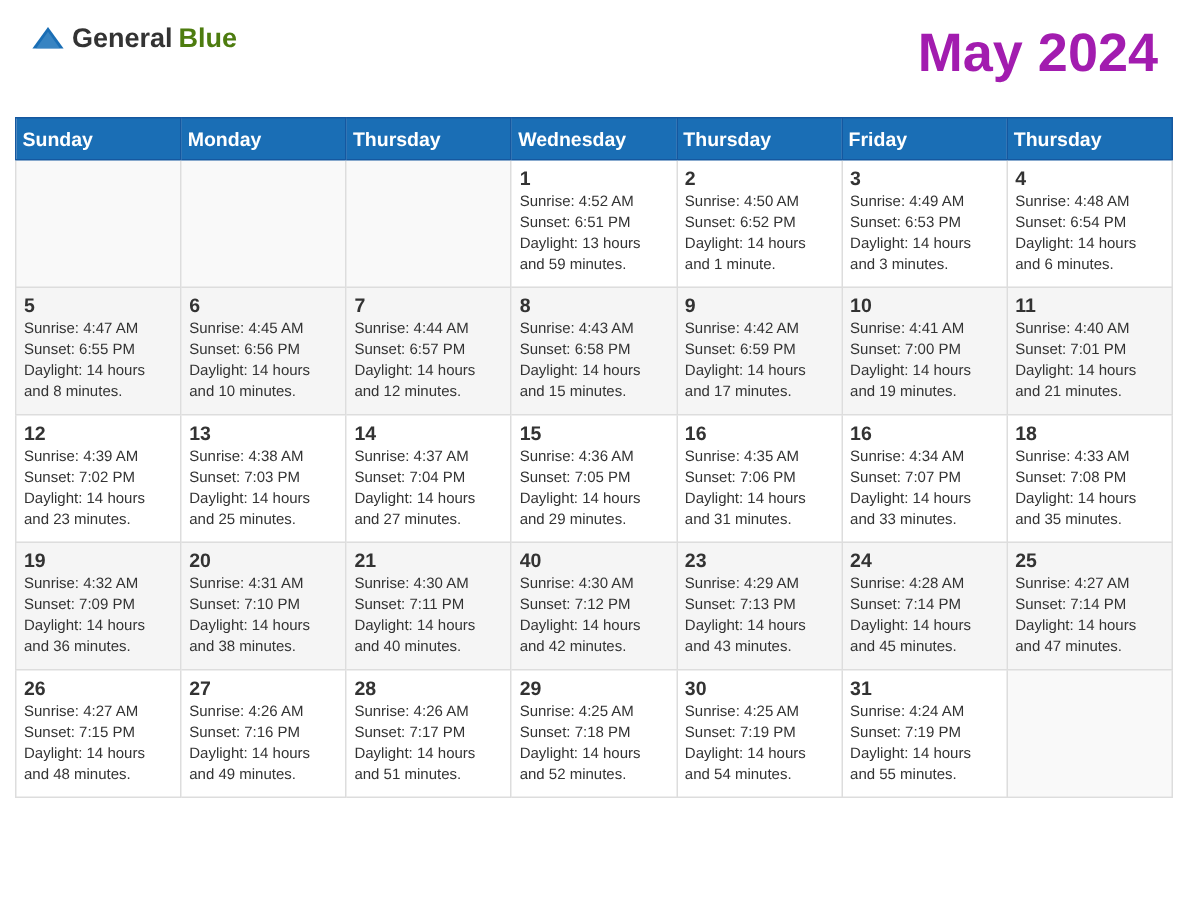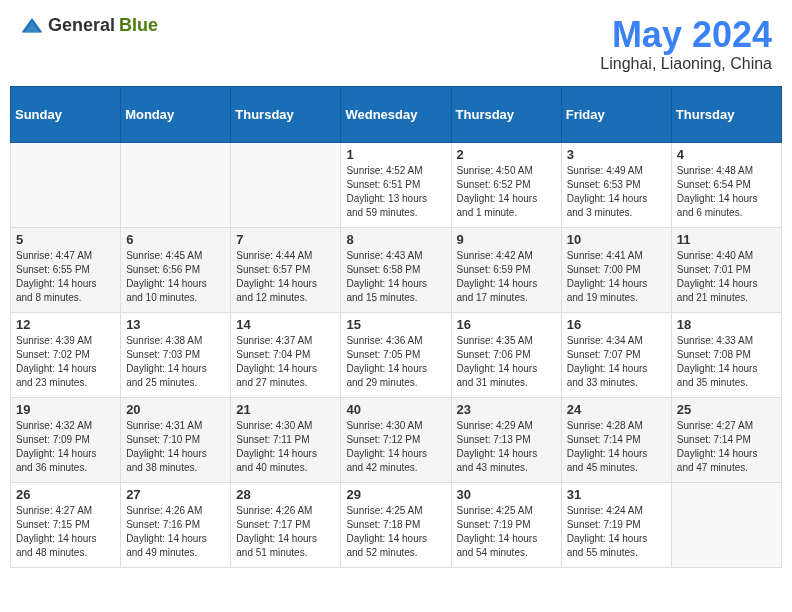--- a/index.html
+++ b/index.html
@@ -7,54 +7,54 @@
       font-family: Arial, sans-serif;
       background: #fff;
       width: 792px;
       min-height: 612px;
       padding: 10px;
     }
     .header {
       display: flex;
       justify-content: space-between;
       align-items: flex-start;
-      margin-bottom: 8px;
+      margin-bottom: 18px;
       padding: 5px 10px;
     }
     .logo {
       display: flex;
       align-items: center;
       gap: 4px;
     }
     .logo-icon {
       width: 24px;
       height: 20px;
     }
     .title-block {
       text-align: right;
     }
     .month-title {
       font-size: 36px;
       font-weight: bold;
-      color: #3b82f6;
+      color: #a21caf;
       line-height: 1.1;
     }
     .location-title {
       font-size: 16px;
       color: #333;
     }
     .calendar {
       width: 100%;
       border-collapse: collapse;
       border: 1px solid #ccc;
     }
     .calendar th {
       background: #1a6eb5;
       color: white;
-      padding: 20px 4px;
+      padding: 6px 4px;
       font-size: 13px;
       font-weight: bold;
       text-align: left;
       border: 1px solid #1558a0;
     }
     .calendar td {
       width: calc(100% / 7);
       vertical-align: top;
       padding: 4px 5px;
       border: 1px solid #ddd;
@@ -91,21 +91,20 @@
   <div class="logo">
     <svg class="logo-icon" viewBox="0 0 30 24" xmlns="http://www.w3.org/2000/svg">
       <polygon points="15,2 28,20 2,20" fill="#1a6eb5"></polygon>
       <polygon points="15,6 25,20 5,20" fill="#5599d0" opacity="0.5"></polygon>
     </svg>
     <span style="font-size:18px;font-weight:bold;color:#333;">General</span>
       <span style="font-size:18px;font-weight:bold;color:#4d7c0f;">Blue</span>
   </div>
   <div class="title-block">
     <div class="month-title">May 2024</div>
-    <div class="location-title">Linghai, Liaoning, China</div>
   </div>
 </div>
 
 <table class="calendar">
   <thead>
     <tr>
     <th>Sunday</th>
         <th>Monday</th>
         <th>Thursday</th>
         <th>Wednesday</th>

